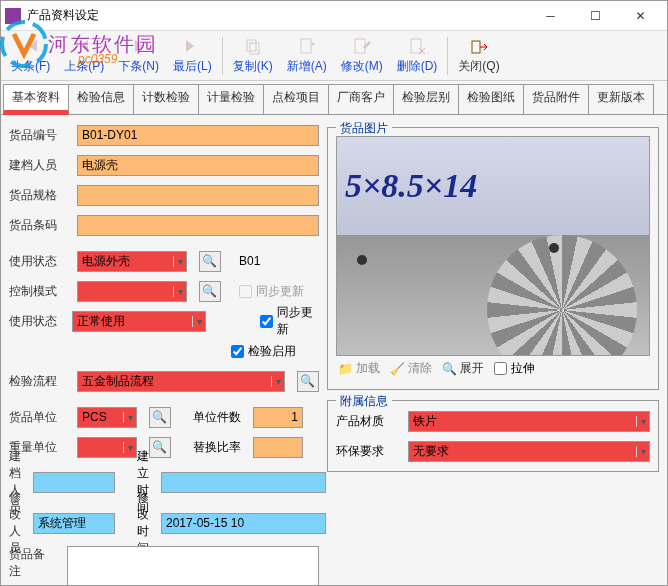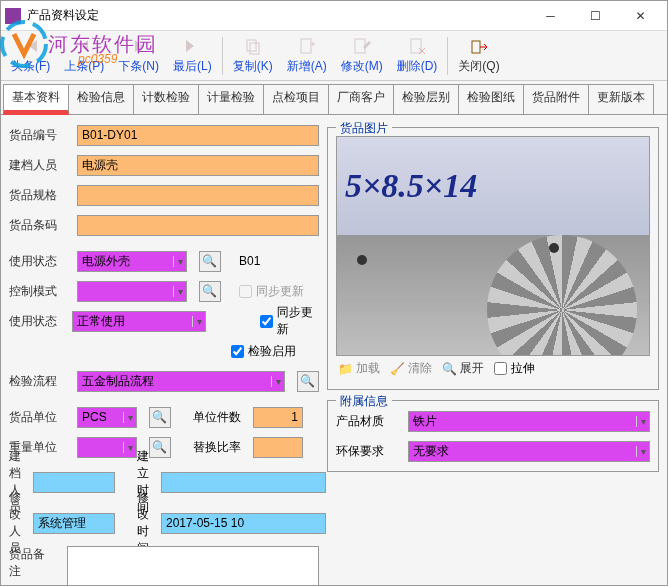--- a/index.html
+++ b/index.html
@@ -23,21 +23,21 @@
 .tabs{display:flex;background:#f5f5f5;border-bottom:1px solid #999;padding-top:3px;padding-left:2px}
 .tab{padding:4px 8px;background:#f5f5f5;border:1px solid #999;border-bottom:none;margin-right:-1px;position:relative;color:#333}
 .tab.active{background:#fff;z-index:1;border-bottom:5px solid #ef4444;margin-bottom:-1px}
 .content{flex:1;display:flex;background:#f5f5f5;padding:8px;gap:8px;overflow:hidden}
 .left{width:310px;display:flex;flex-direction:column;gap:6px}
 .right{flex:1;display:flex;flex-direction:column;gap:6px}
 .row{display:flex;align-items:center;gap:12px;min-height:24px}
 .lbl{width:56px;text-align:left;color:#333}
 .inp{flex:1;height:21px;border:1px solid #999;background:#fdba74;padding:0 4px;font-size:12px}
 .inp.ro{background:#7dd3fc}
-.sel{flex:1;height:21px;border:1px solid #999;background:#d946ef;display:flex;align-items:center;padding:0 4px;position:relative}
+.sel{flex:1;height:21px;border:1px solid #999;background:#ef4444;display:flex;align-items:center;padding:0 4px;position:relative}
 .sel::after{content:"▾";position:absolute;right:3px;color:#555;font-size:10px;border-left:1px solid #ccc;padding-left:4px}
 .ibtn{width:22px;height:21px;border:1px solid #999;background:#eee;display:flex;align-items:center;justify-content:center}
 .chk{display:flex;align-items:center;gap:4px}
 .chk input{width:13px;height:13px}
 .fieldset{border:1px solid #999;padding:8px;position:relative;margin-top:4px}
 .fieldset .legend{position:absolute;top:-8px;left:8px;background:#f5f5f5;padding:0 4px;color:#003399}
 .imgbox{border:1px solid #999;height:220px;background:#c8cce0;position:relative;overflow:hidden}
 .imgcontent{position:absolute;inset:0}
 .psu-top{position:absolute;top:0;left:0;right:0;height:45%;background:linear-gradient(#d4d8e8,#c0c4d8);display:flex;align-items:center;padding-left:8px}
 .psu-text{color:#1a2a8a;font-size:34px;font-weight:bold;font-style:italic;font-family:cursive}

